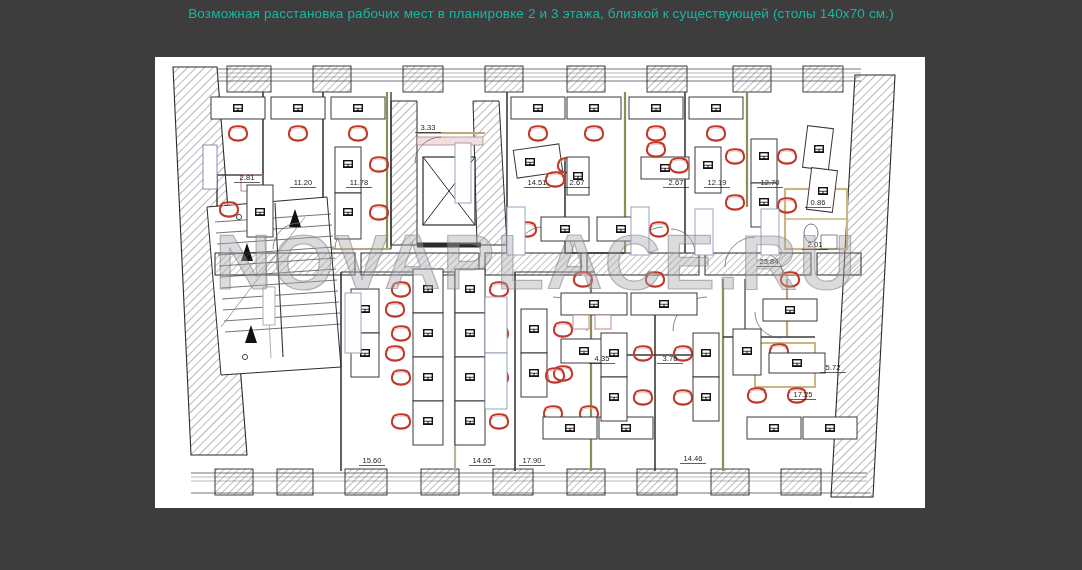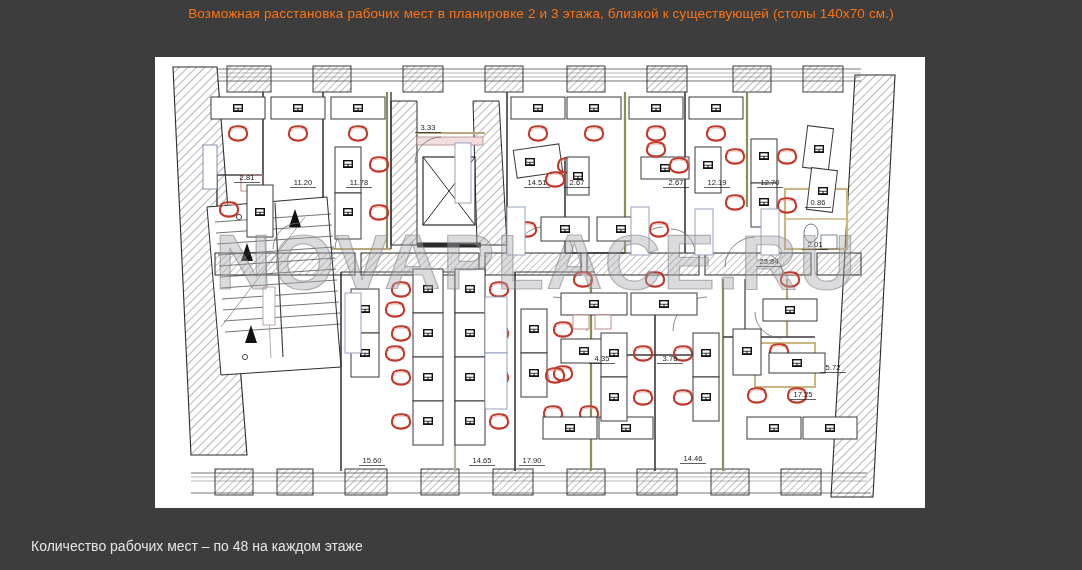--- a/index.html
+++ b/index.html
@@ -10,21 +10,21 @@
     font-family:"Liberation Sans", sans-serif;
     overflow:hidden;
     position:relative;
   }
   #slide{position:absolute;inset:0;}
 
   .slide-title{
     position:absolute;
     left:0;top:6px;width:1082px;
     text-align:center;
-    color:#f97316;
+    color:#14b8a6;
     font-size:13.5px;
     letter-spacing:.15px;
     white-space:nowrap;
     font-family:"Liberation Sans", sans-serif;
   }
   .slide-footer{
     position:absolute;
     left:31px;top:538px;
     color:#e6e4e2;
     font-size:14px;
@@ -522,14 +522,13 @@
           </g>
         </g>
 
       <g class="watermark">
         <text class="wm-text" x="60" y="232">NOVAPLACE.RU</text>
       </g>
     </svg>
 
   </div>
 
-  <div class="slide-footer">Количество рабочих мест – по 48 на каждом этаже</div>
 </div>
 
 </body></html>

